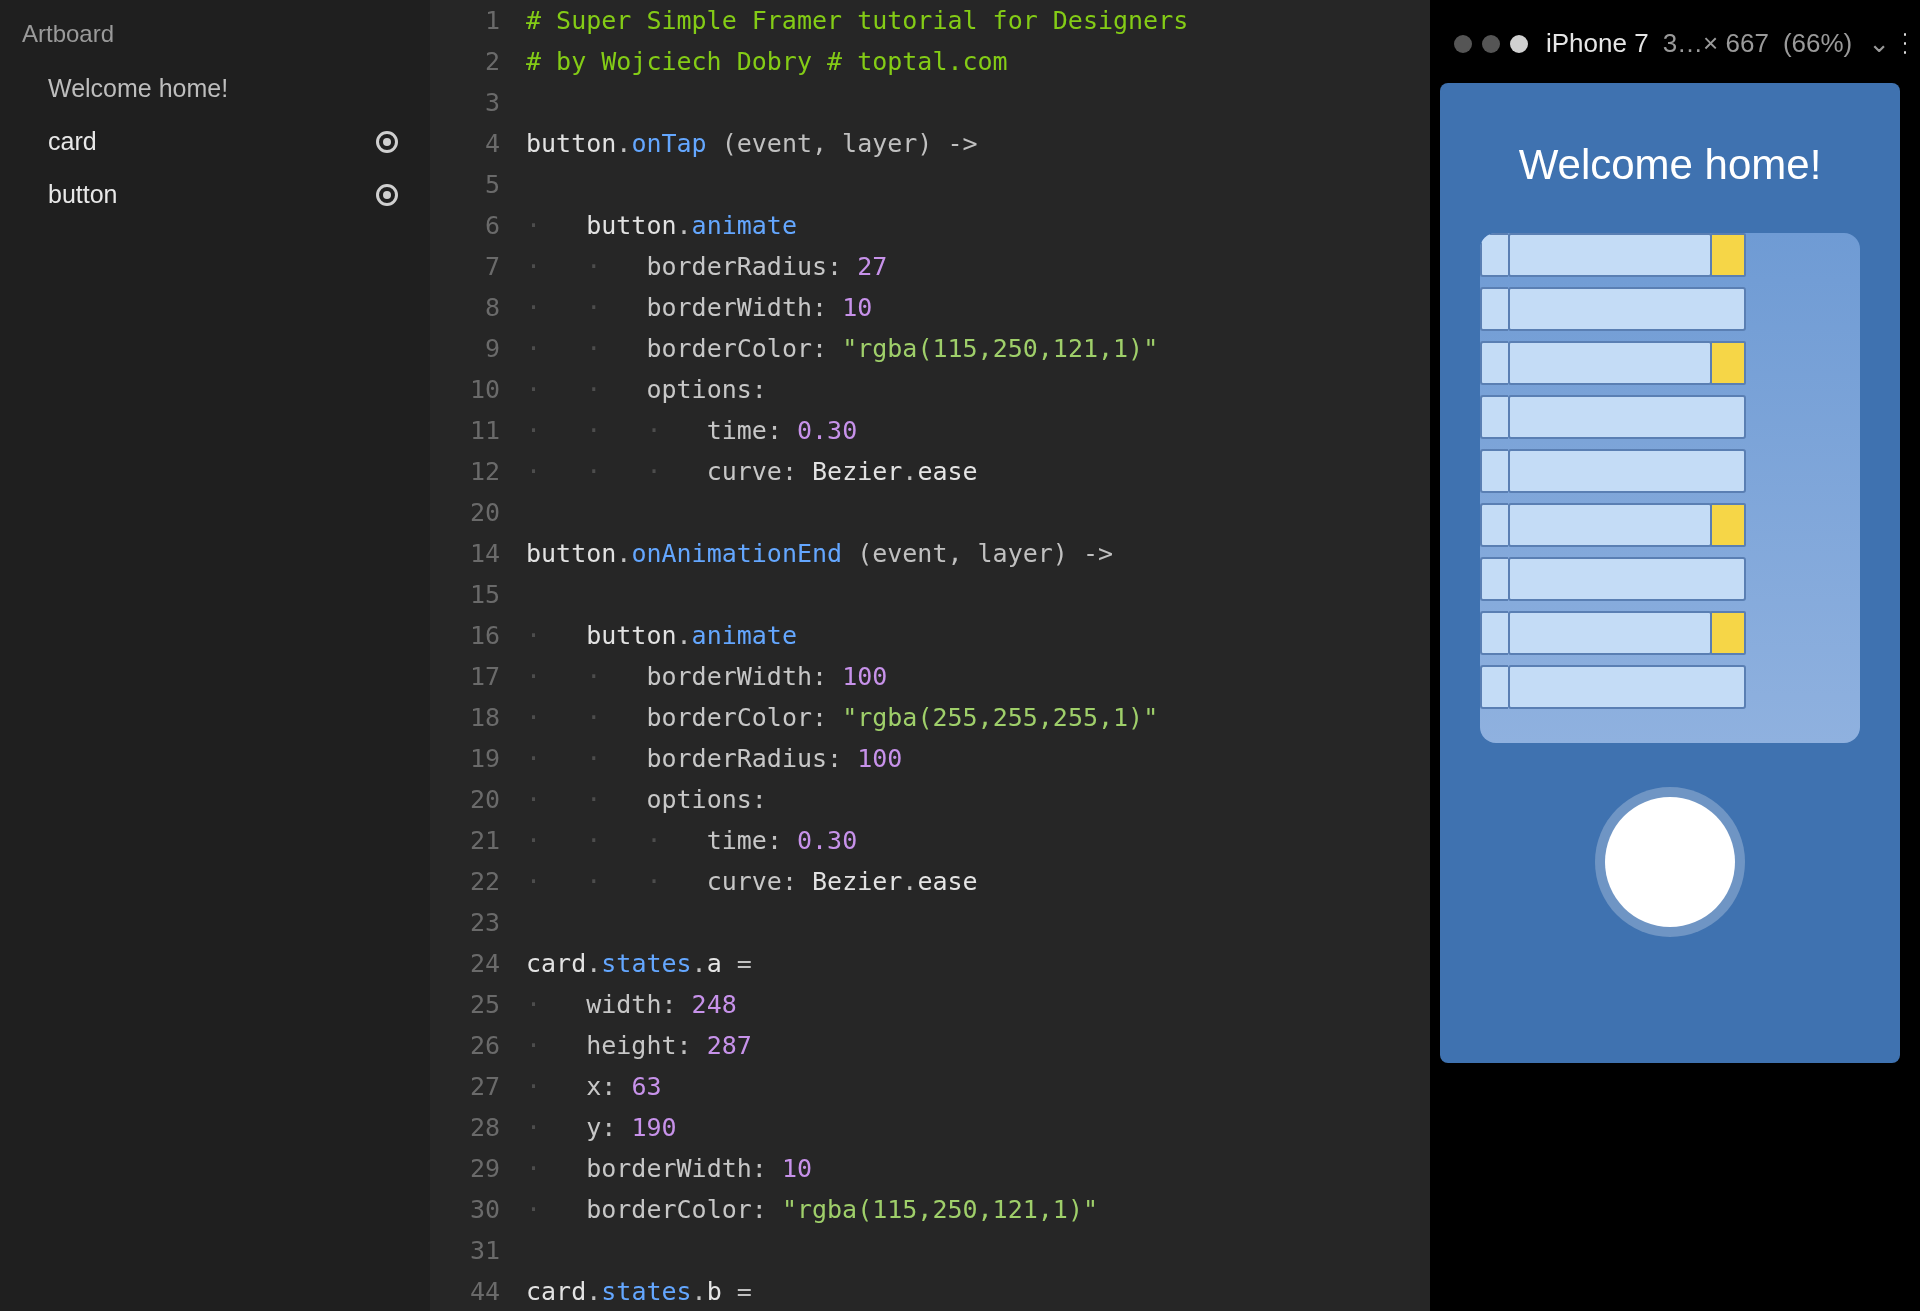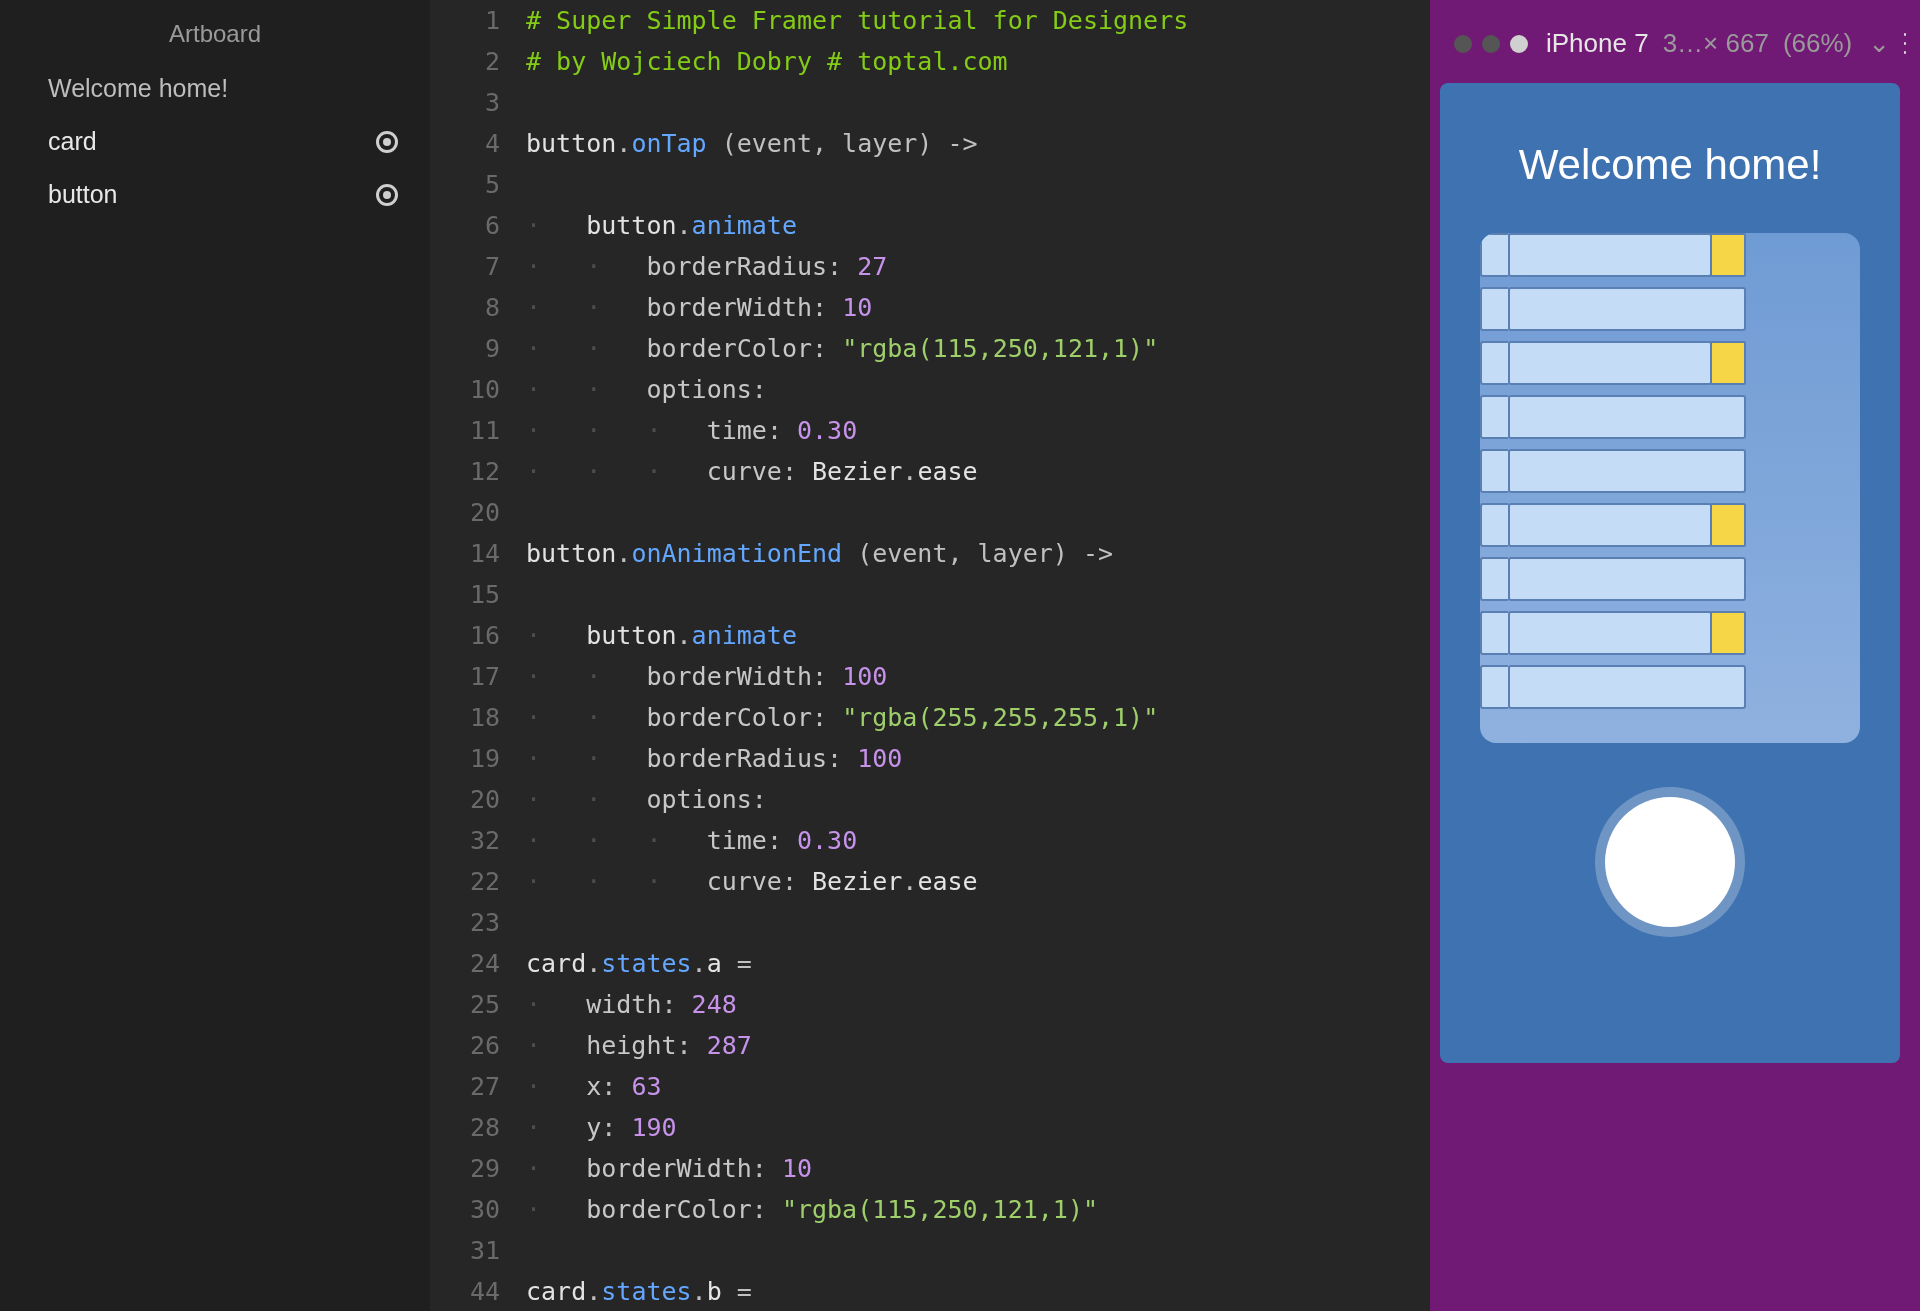--- a/index.html
+++ b/index.html
@@ -21,21 +21,20 @@
   .sidebar {
     width: 430px;
     background: #1f1f1f;
     padding: 12px 0;
     flex-shrink: 0;
   }
   .sidebar-title {
     color: #9a9a9a;
     font-size: 24px;
     padding: 8px 22px 14px;
-    text-align: center;
   }
   .layer-item {
     display: flex;
     align-items: center;
     justify-content: space-between;
     padding: 12px 32px 12px 48px;
     color: #e8e8e8;
     font-size: 25px;
     cursor: pointer;
   }
@@ -85,21 +84,21 @@
   .tk-prop    { color: #c7c7c7; margin-top: 16px; }
   .tk-method  { color: #64a7ff; }
   .tk-member  { color: #e5e5e5; }
   .tk-number  { color: #c792ea; }
   .tk-string  { color: #9fcf6a; }
   .tk-punc    { color: #c0c0c0; }
 
   
   .preview {
     width: 490px;
-    background: #701a75;
+    background: #000000;
     flex-shrink: 0;
     padding: 18px 0 0 10px;
     position: relative;
   }
   .device-bar {
     display: flex;
     align-items: center;
     gap: 14px;
     padding: 10px 14px;
     color: #e6e6e6;
@@ -227,21 +226,21 @@
         <div>11</div>
         <div>12</div>
         <div>20</div>
         <div>14</div>
         <div>15</div>
         <div>16</div>
         <div>17</div>
         <div>18</div>
         <div>19</div>
         <div>20</div>
-        <div>32</div>
+        <div>21</div>
         <div>22</div>
         <div>23</div>
         <div>24</div>
         <div>25</div>
         <div>26</div>
         <div>27</div>
         <div>28</div>
         <div>29</div>
         <div>30</div>
         <div>31</div>

